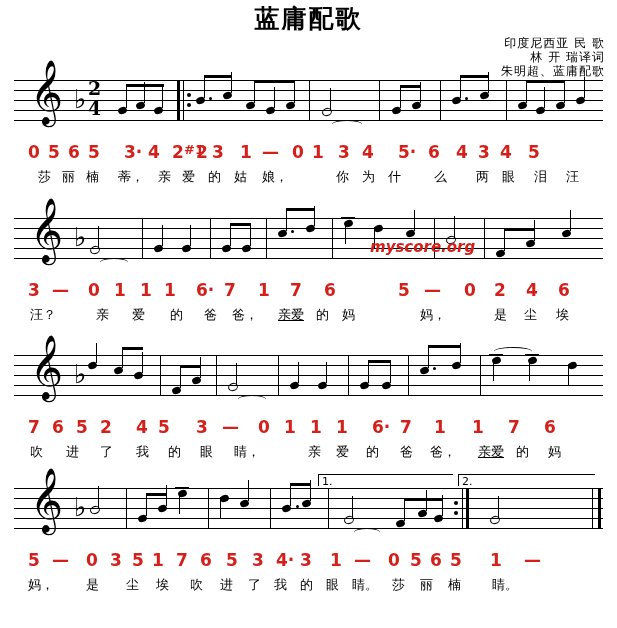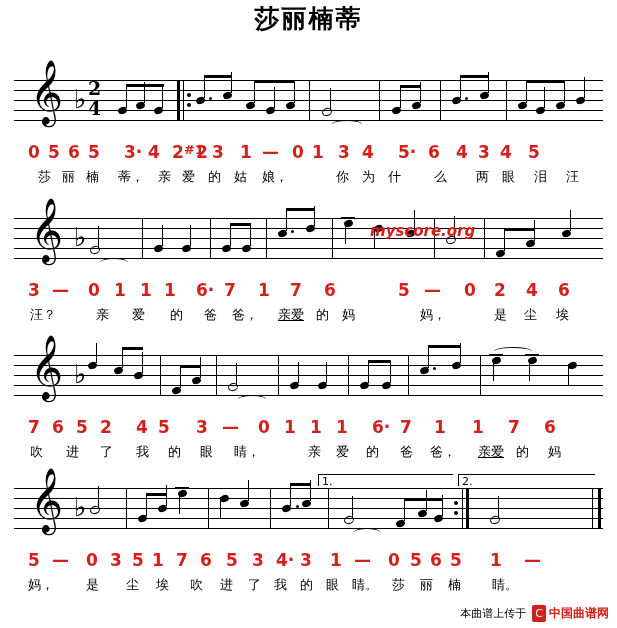--- a/index.html
+++ b/index.html
@@ -256,21 +256,26 @@
     color: #d4201b;
     font-size: 12px;
     font-weight: bold;
   }
 </style>
 </head>
 <body>
 
 <div class="sheet">
 
-  <div class="title">莎丽楠蒂</div>
+  <div class="title">蓝庸配歌</div>
+  <div class="credits">
+    <div>印度尼西亚 民 歌</div>
+    <div>林  开 瑞译词</div>
+    <div>朱明超、蓝庸配歌</div>
+  </div>
 
   <div class="system" style="top:80px;">
     <div class="staff">
       <div class="line l0"></div>
         <div class="line l1"></div>
         <div class="line l2"></div>
         <div class="line l3"></div>
         <div class="line l4"></div>
 
       <div class="clef">𝄞</div>
@@ -448,21 +453,21 @@
 
       <div class="note" style="left:482px; top:32px;"></div>
       <div class="stem" style="left:490px; top:12px; height:21px;"></div>
       <div class="note" style="left:512px; top:22px;"></div>
       <div class="stem" style="left:520px; top:2px; height:21px;"></div>
       <div class="beam" style="left:490px; top:10px; width:31px;"></div>
       <div class="note" style="left:548px; top:12px;"></div>
       <div class="stem" style="left:556px; top:-8px; height:21px;"></div>
     </div>
 
-    <div class="watermark" style="left:370px; top:4px;">myscore.org</div>
+    <div class="watermark" style="left:370px; top:20px;">myscore.org</div>
 
     <div class="numrow" style="top:62px;">
       <span class="n" style="left:28px;">3</span>
       <span class="n" style="left:52px;">—</span>
       <span class="n" style="left:88px;">0</span>
       <span class="n" style="left:114px;">1</span>
       <span class="n" style="left:140px;">1</span>
       <span class="n" style="left:164px;">1</span>
       <span class="n" style="left:196px;">6·</span>
       <span class="n" style="left:224px;">7</span>
@@ -712,19 +717,14 @@
       <span class="w" style="left:300px;">的</span>
       <span class="w" style="left:326px;">眼</span>
       <span class="w" style="left:352px;">睛。</span>
       <span class="w" style="left:392px;">莎</span>
       <span class="w" style="left:420px;">丽</span>
       <span class="w" style="left:448px;">楠</span>
       <span class="w" style="left:492px;">睛。</span>
     </div>
   </div>
 
-  <div class="footer">
-    <span class="uploader">本曲谱上传于</span>
-    <span class="logo-box">C</span>
-    <span class="logo-text">中国曲谱网</span>
-  </div>
 
 </div>
 
 </body></html>

